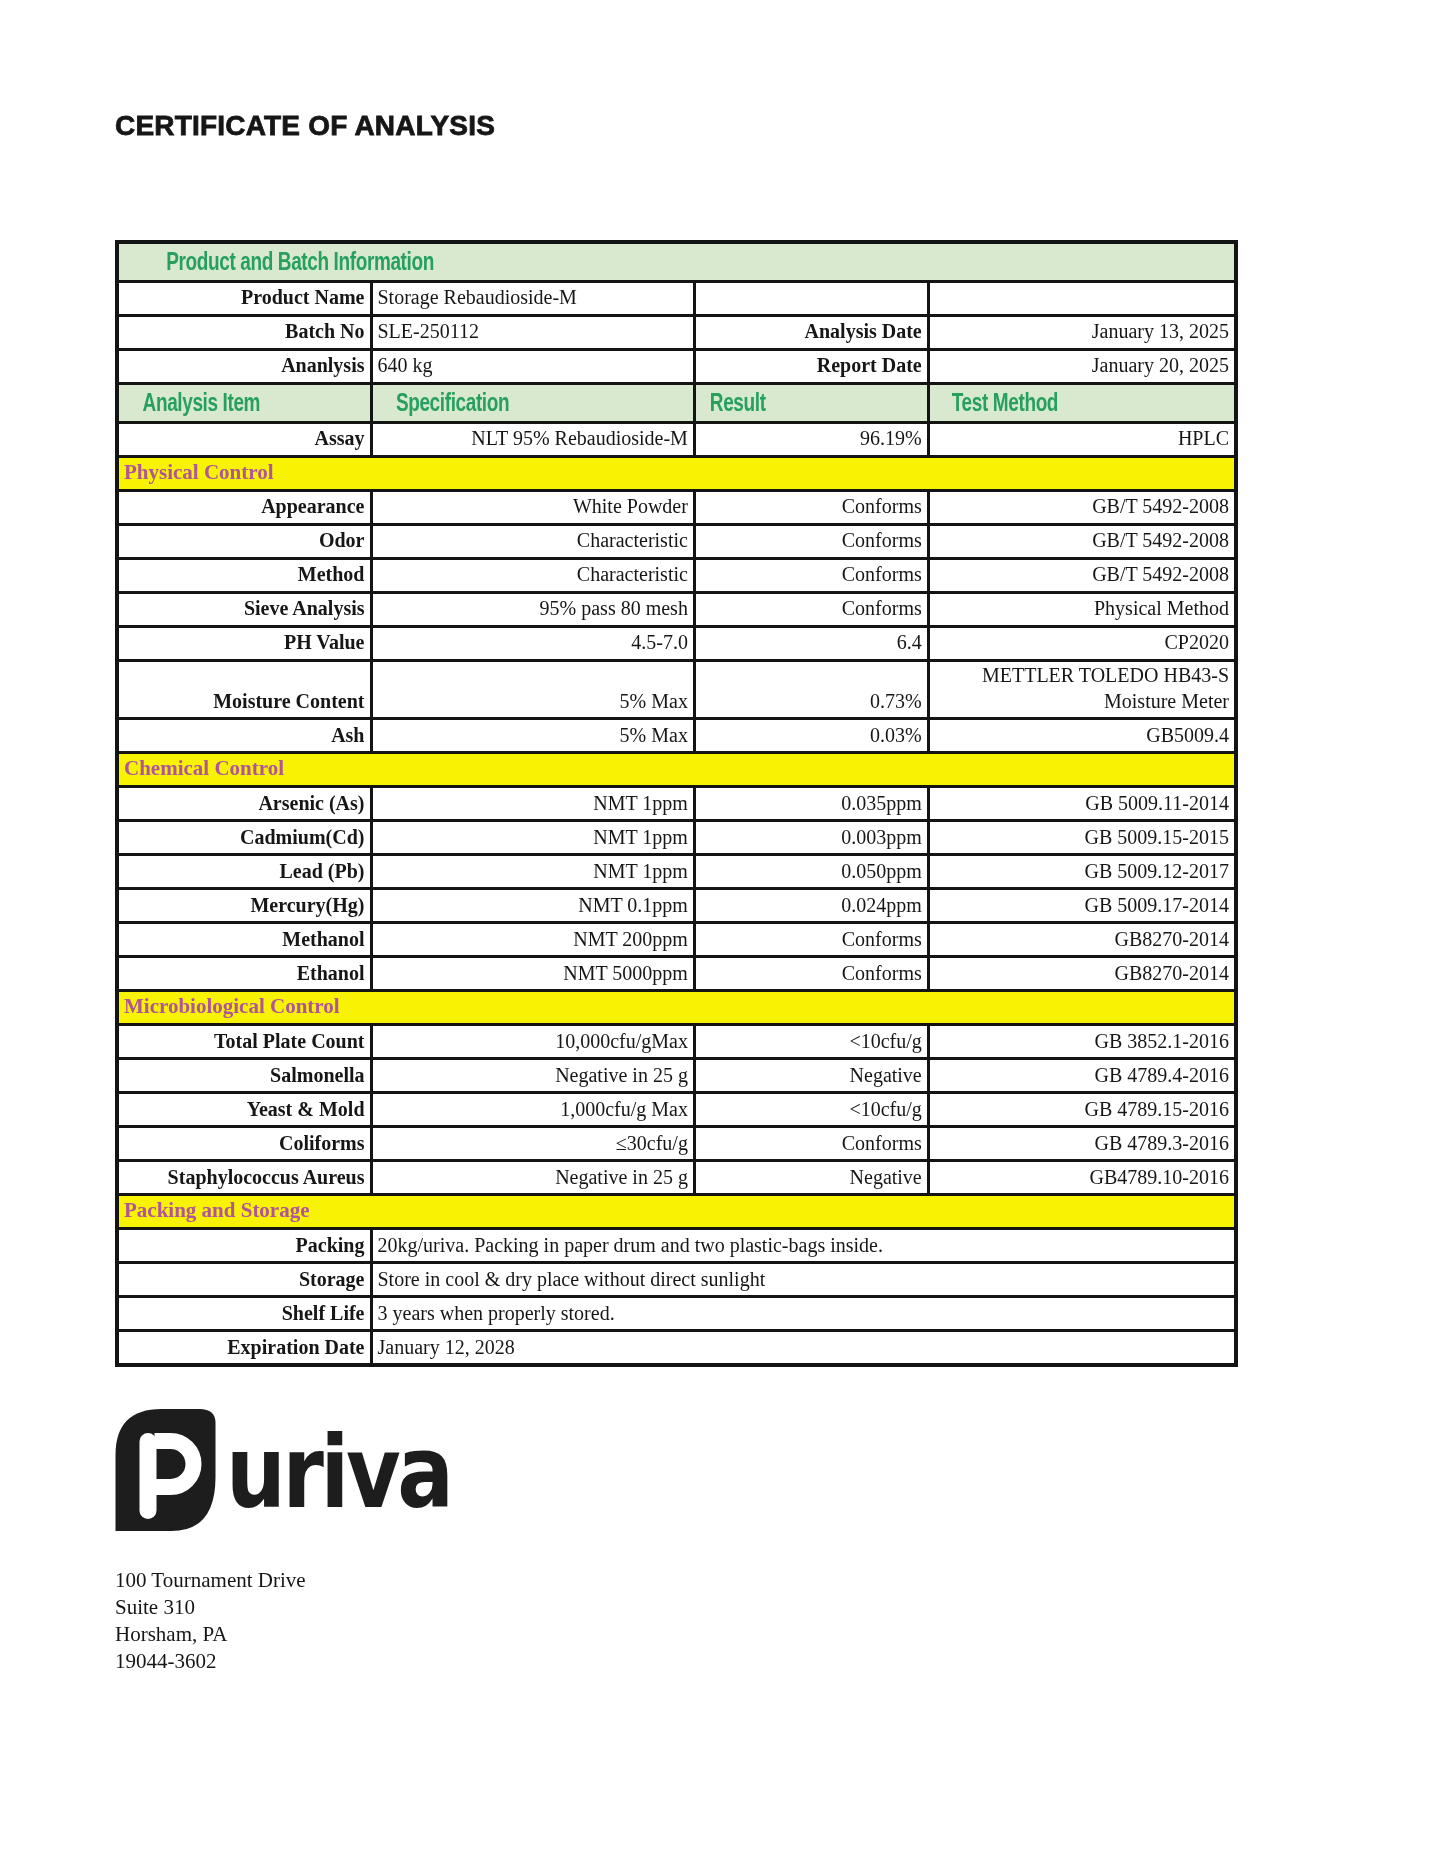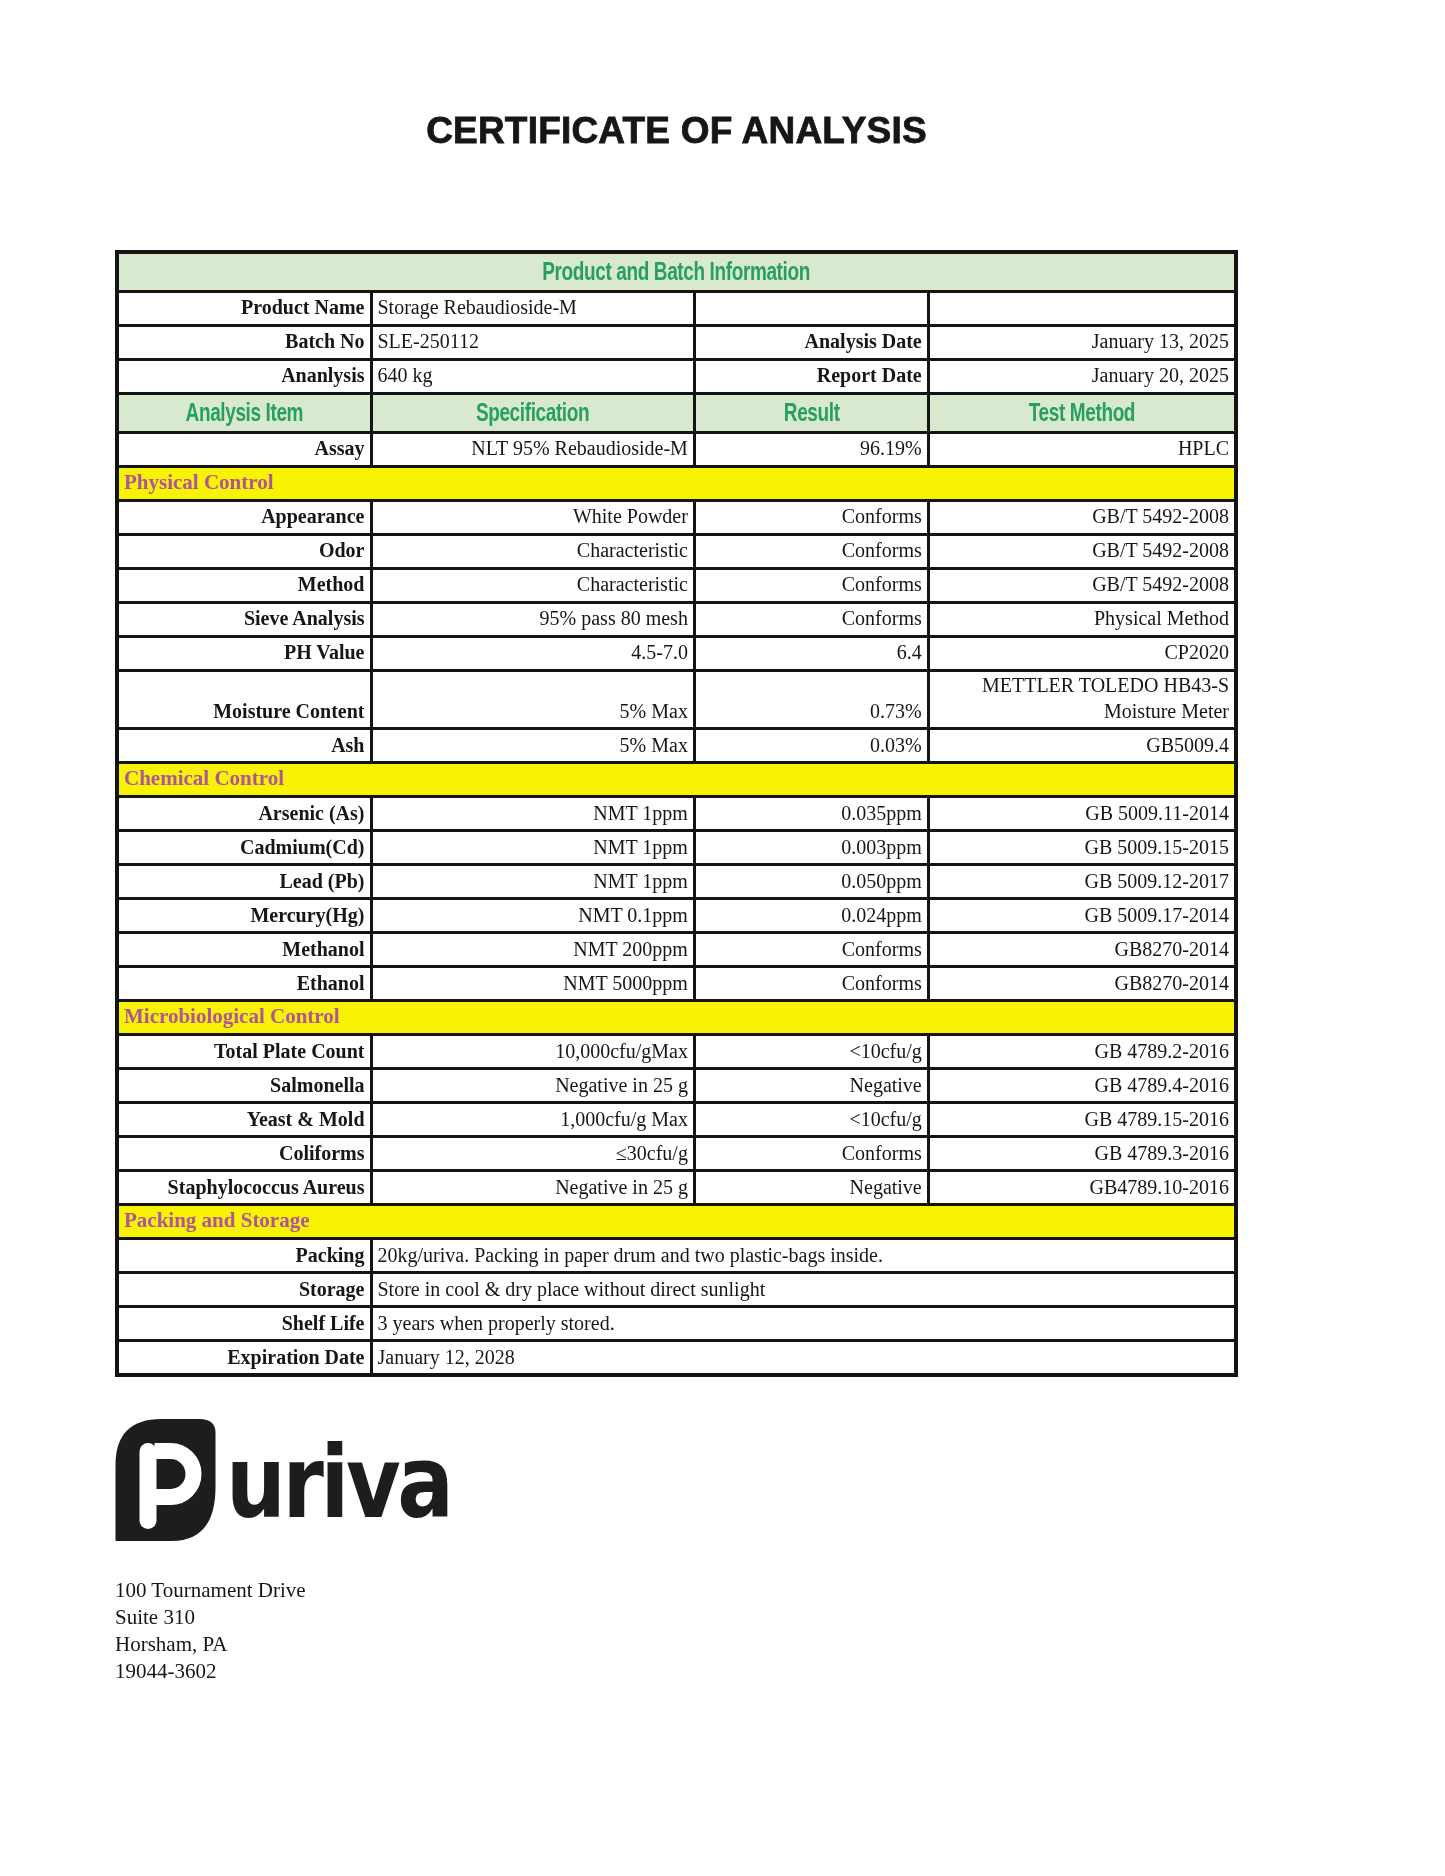--- a/index.html
+++ b/index.html
@@ -1,31 +1,31 @@
 <!DOCTYPE html>
 <html style="--green-text: #27A05E; --green-bg: #D9E9D0; --yellow-bg: #F8F303; --purple-text: #B0549B; --border: #141414;"><head>
 <meta charset="utf-8">
 <style>
   html,body { margin:0; padding:0; background:#ffffff; }
   body { width:1445px; height:1876px; }
   .page { position:relative; width:1445px; height:1876px; background:#fff;
           font-family:"Liberation Serif", serif; color:#161616; overflow:hidden; }
   .content { position:absolute; left:115px; top:0; width:1123px; }
 
-  .title { margin:110px 0 0 0; text-align:center;
-           font-family:"Liberation Sans", sans-serif; font-size:37px; font-weight:bold;
+  .title { margin:110px 0 0 0; 
+           font-family:"Liberation Sans", sans-serif; font-size:28px; font-weight:bold;
            letter-spacing:0.2px; color:#161616; -webkit-text-stroke:0.8px #161616; }
 
   table.coa { border-collapse:collapse; width:100%; margin-top:98px;
               border:4px solid var(--border,#141414); table-layout:fixed; }
   table.coa td { border:3px solid var(--border,#141414); font-size:20px;
                  padding:1px 5px 3px 5px; vertical-align:bottom; height:27px;
                  line-height:1.28; overflow:hidden; }
 
-  td.gband { background:var(--green-bg,#D9E9D0); text-align:center; vertical-align:middle; height:30px; }
+  td.gband { background:var(--green-bg,#D9E9D0); text-align:left; vertical-align:middle; height:30px; }
   .cond { display:inline-block; transform:scaleX(0.76); transform-origin:center;
           font-family:"Liberation Sans", sans-serif; font-weight:bold; font-size:25px;
           color:var(--green-text,#27A05E); letter-spacing:-0.5px; white-space:nowrap; }
 
   td.yband { background:var(--yellow-bg,#F8F303); vertical-align:middle; height:27px; padding-left:4px; }
   .sect { font-weight:bold; font-size:21px; color:var(--purple-text,#B0549B); }
 
   td.lbl { font-weight:bold; text-align:right; white-space:nowrap; }
   td.vl  { text-align:left; }
   td.vr  { text-align:right; }
@@ -181,21 +181,21 @@
           <td class="vr">GB8270-2014</td>
         </tr>
 
         <tr>
           <td class="yband" colspan="4"><span class="sect">Microbiological Control</span></td>
         </tr>
         <tr>
           <td class="lbl">Total Plate Count</td>
           <td class="vr">10,000cfu/gMax</td>
           <td class="vr">&lt;10cfu/g</td>
-          <td class="vr">GB 4789.2-2016</td>
+          <td class="vr">GB 3852.1-2016</td>
         </tr>
         <tr>
           <td class="lbl">Salmonella</td>
           <td class="vr">Negative in 25 g</td>
           <td class="vr">Negative</td>
           <td class="vr">GB 4789.4-2016</td>
         </tr>
         <tr>
           <td class="lbl">Yeast &amp; Mold</td>
           <td class="vr">1,000cfu/g Max</td>

